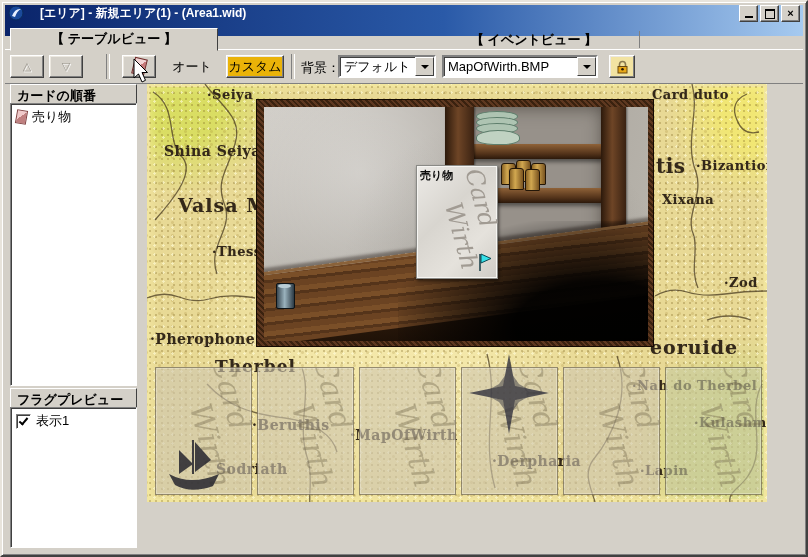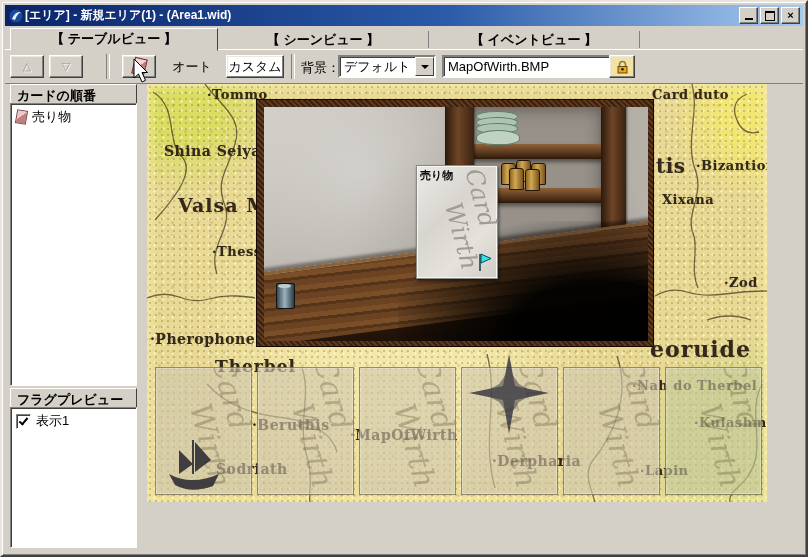--- a/index.html
+++ b/index.html
@@ -2,23 +2,23 @@
 <html><head>
 <meta charset="utf-8">
 <style>
   html,body{margin:0;padding:0}
   body{width:808px;height:557px;position:relative;overflow:hidden;
        font-family:"Liberation Sans",sans-serif;background:#d4d0c8}
   .win{position:absolute;inset:0;background:#d4d0c8;
        border:2px solid;border-color:#e8e4dc #404040 #404040 #e8e4dc;
        box-shadow:inset 1px 1px 0 #fff, inset -1px -1px 0 #808080}
   
-  .titlebar{position:absolute;left:3px;top:3px;right:3px;height:21px;
+  .titlebar{position:absolute;left:3px;top:3px;right:3px;height:31px;
        background:linear-gradient(90deg,#0a246a,#2a5aa8 55%,#a6caf0);
-       display:flex;align-items:center;padding:0 3px;gap:1px}
+       display:flex;padding:0 3px;gap:16px}
   .title{color:#fff;font-weight:bold;font-size:12px;white-space:nowrap}
   .winbtns{margin-left:auto;display:flex}
   .wb{width:17px;height:15px;background:#d4d0c8;border:1px solid;border-color:#fff #404040 #404040 #fff;
       box-shadow:inset -1px -1px 0 #808080;display:flex;align-items:center;justify-content:center;margin-left:2px}
   .g-min{width:8px;height:2px;background:#000;margin-top:7px}
   .g-max{width:8px;height:7px;border:1px solid #000;border-top-width:2px}
   .g-x{font-size:11px;font-weight:bold;color:#000;line-height:1}
   
   .tabstrip{position:absolute;left:3px;top:26px;right:3px;height:21px;border-bottom:7px solid #c2410c}
   .tab{position:absolute;top:3px;height:17px;text-align:center;font-size:13px;font-weight:bold;
@@ -26,21 +26,21 @@
   .tab.sel{top:0;height:21px;line-height:20px;background:#d4d0c8;z-index:2;
        border:1px solid;border-color:#fff #404040 #d4d0c8 #fff}
   
   .toolbar{position:absolute;left:3px;top:47px;right:3px;height:33px;background:#d4d0c8;
        border-top:1px solid #fff;border-bottom:1px solid #808080}
   .tbtn{position:absolute;top:5px;height:23px;box-sizing:border-box;background:#d4d0c8;
        border:1px solid;border-color:#fff #404040 #404040 #fff;box-shadow:inset -1px -1px 0 #808080,inset 1px 1px 0 #ece8e0;
        display:flex;align-items:center;justify-content:center;font-size:11px}
   .tbtn.dis{color:#9a968e;text-shadow:1px 1px 0 #fff}
   .flat{position:absolute;top:5px;height:23px;display:flex;align-items:center;justify-content:center;font-size:13px}
-  .pressedlike{background:#ffffff}
+  .pressedlike{background:#eab308}
   .tsep{position:absolute;top:4px;width:2px;height:25px;border-left:1px solid #808080;border-right:1px solid #fff}
   .tlabel{position:absolute;top:9px;font-size:13px;color:#000}
   .combo{position:absolute;top:5px;height:23px;box-sizing:border-box;background:#fff;
        border:2px solid;border-color:#808080 #fff #fff #808080;box-shadow:inset 1px 1px 0 #404040;
        display:flex;align-items:center;font-size:13px;padding-left:4px;overflow:hidden}
   .combotext{flex:1;white-space:nowrap;overflow:hidden}
   .arrowbtn{width:17px;align-self:stretch;background:#d4d0c8;border:1px solid;border-color:#fff #404040 #404040 #fff;
        display:flex;align-items:center;justify-content:center;flex:none}
   .arr{width:0;height:0;border:4px solid transparent;border-top:4px solid #000;margin-top:4px}
   .cardglyph{width:11px;height:15px;background:linear-gradient(135deg,#f2d4d4 45%,#c87a7a 45%);
@@ -70,21 +70,21 @@
        box-shadow:inset 0 0 0 3px #f2e69e, inset 0 0 14px rgba(255,246,170,.9)}
   .speck{position:absolute;inset:0;pointer-events:none;
        background-image:
         radial-gradient(rgba(124,100,30,.30) 1px,transparent 1.4px),
         radial-gradient(rgba(255,252,215,.6) 1px,transparent 1.4px),
         radial-gradient(rgba(150,120,40,.2) 1.2px,transparent 1.7px);
        background-size:6px 6px,9px 9px,13px 13px;background-position:0 0,3px 4px,6px 2px}
   .maplab{position:absolute;font-family:"DejaVu Serif",serif;font-weight:700;color:#33281a;
        letter-spacing:.5px;font-size:13px;white-space:nowrap;z-index:3;text-shadow:0 0 1px rgba(70,50,15,.3)}
   .sz14{font-size:14px}.sz16{font-size:20px}.sz17{font-size:17px;letter-spacing:1px}
-  .sz18{font-size:22px;letter-spacing:1px}.sz19{font-size:19px;letter-spacing:1px}
+  .sz18{font-size:19px;letter-spacing:1px}.sz19{font-size:19px;letter-spacing:1px}
   .borders{position:absolute;inset:0;z-index:2}
   
   .bcard{position:absolute;top:283px;width:97px;height:128px;box-sizing:border-box;z-index:4;
        background:rgba(206,199,176,.62);border:1px solid rgba(90,80,60,.55);
        box-shadow:inset 0 0 0 1px rgba(255,255,255,.28);overflow:hidden}
   .bwm{position:absolute;font-family:"DejaVu Serif",serif;font-style:italic;font-size:30px;
        color:rgba(110,100,72,.38);transform:rotate(75deg);white-space:nowrap}
   .decor{position:absolute;z-index:5}
   
   .scene-frame{position:absolute;left:109px;top:15px;width:398px;height:248px;box-sizing:border-box;
@@ -145,21 +145,20 @@
           <span class="g-max"></span>
         </span>
       <span class="wb">
           <span class="g-x">×</span>
         </span>
     </span>
   </div>
 
   <div class="tabstrip">
     <div class="tab sel" style="left:5px;width:206px">【 テーブルビュー 】</div>
-    <div class="tab" style="left:213px;width:210px">【 シーンビュー 】</div>
     <div class="tab" style="left:424px;width:210px">【 イベントビュー 】</div>
   </div>
 
   <div class="toolbar">
     <div class="tbtn dis" style="left:5px;width:34px">
         <span>△</span>
       </div>
     <div class="tbtn dis" style="left:44px;width:34px">
         <span>▽</span>
       </div>
@@ -170,21 +169,21 @@
     <div class="flat" style="left:163px;width:48px">オート</div>
     <div class="tbtn pressedlike" style="left:221px;width:58px;font-size:13px">カスタム</div>
     <div class="tsep" style="left:286px"></div>
     <div class="tlabel" style="left:296px">背景：</div>
     <div class="combo" style="left:333px;width:98px">
       <span class="combotext">デフォルト</span>
       <span class="arrowbtn">
           <span class="arr"></span>
         </span>
     </div>
-    <div class="combo" style="left:437px;width:190px">
+    <div class="combo" style="left:437px;width:156px">
       <span class="combotext">MapOfWirth.BMP</span>
       <span class="arrowbtn">
           <span class="arr"></span>
         </span>
     </div>
     <div class="tbtn lockbtn" style="left:604px;width:26px">
       <svg width="13" height="14">
           <path d="M3.5 6.5 V4.5 a3 3 0 0 1 6 0 V6.5" fill="none" stroke="#8a7a50" stroke-width="1.6"></path>
           <rect x="2" y="6.5" width="9" height="6.5" fill="#e8a818" stroke="#6a4a10"></rect>
           <circle cx="6.5" cy="9.3" r="1.3" fill="#2a1a05"></circle>
@@ -222,21 +221,21 @@
         <path d="M600,10 q-18,8 -10,26 q6,16 22,12"></path>
         <path d="M155,284 c10,28 -6,58 6,92 c6,22 -2,40 4,56"></path>
         <path d="M340,270 c12,44 -6,84 8,134"></path>
         <path d="M470,272 c14,40 -4,80 -24,104 c-10,14 -2,28 2,42"></path>
         <path d="M615,300 c-16,30 6,64 -14,92 c-8,12 -20,16 -18,26"></path>
         <path d="M60,300 c20,22 44,30 78,34 c30,4 48,18 52,34"></path>
         <path d="M560,236 q22,-8 44,0"></path>
       </g>
     </svg>
 
-    <span class="maplab" style="left:60px;top:3px">·Tommo</span>
+    <span class="maplab" style="left:60px;top:3px">·Seiya</span>
     <span class="maplab" style="left:505px;top:3px">Card duto</span>
     <span class="maplab sz14" style="left:17px;top:59px">Shina Seiya</span>
     <span class="maplab sz16" style="left:509px;top:70px">tis</span>
     <span class="maplab" style="left:549px;top:74px">·Bizantion</span>
     <span class="maplab" style="left:515px;top:108px">Xixana</span>
     <span class="maplab sz19" style="left:31px;top:110px">Valsa Mut</span>
     <span class="maplab" style="left:65px;top:160px">·Thessia</span>
     <span class="maplab" style="left:577px;top:191px">·Zod</span>
     <span class="maplab sz14" style="left:3px;top:247px">·Pherophone</span>
     <span class="maplab sz18" style="left:503px;top:252px">eoruide</span>

